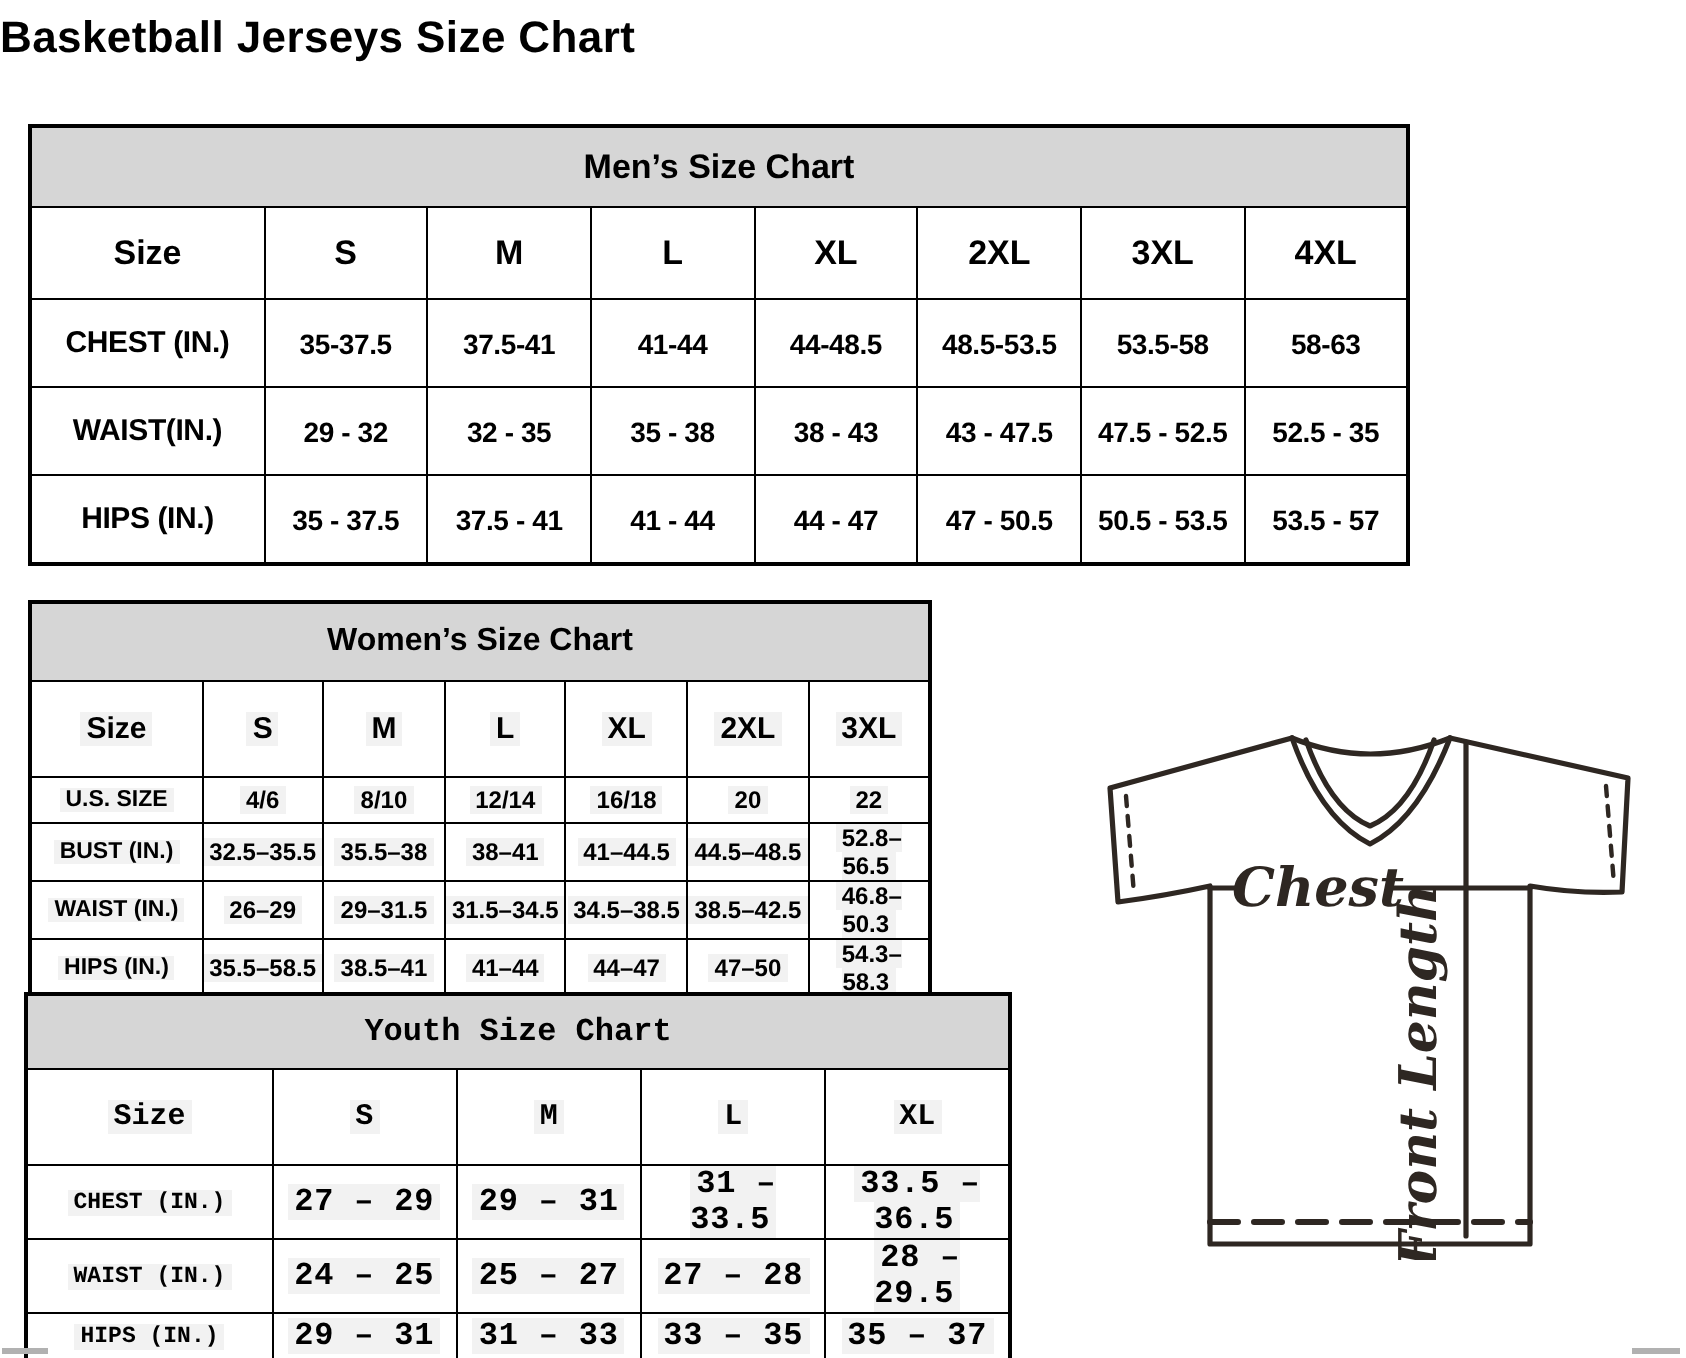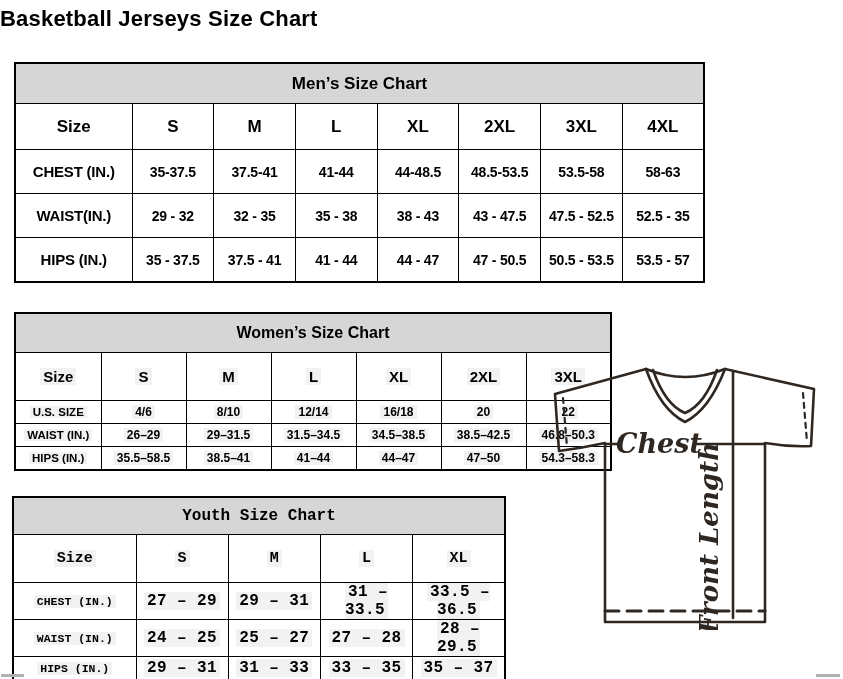--- a/index.html
+++ b/index.html
@@ -20,21 +20,21 @@
     padding:0;font-weight:bold;
   }
   tr.band th{background:#d6d6d6;}
   
   table.mens{left:14px;top:62px;width:691px;}
   .mens tr.band th{height:39px;font-size:17px;}
   .mens tr.sizes th{height:45px;font-size:17px;}
   .mens tr.data th,.mens tr.data td{height:43px;font-size:14px;letter-spacing:-0.2px;}
   .mens tr.data th{font-size:15px;}
   
-  table.women{left:14px;top:300px;width:598px;margin-top:12px;}
+  table.women{left:14px;top:300px;width:452px;}
   .women tr.band th{height:38px;font-size:16px;}
   .women tr.sizes th{height:47px;font-size:15px;}
   .women tr.data th,.women tr.data td{height:22px;font-size:12px;}
   .women tr.data th{font-size:11.5px;}
   
   table.youth{left:12px;top:496px;width:494px;font-family:Liberation Mono, monospace;}
   .youth tr.band th{height:36px;font-size:16px;}
   .youth tr.sizes th{height:47px;font-size:15px;}
   .youth tr.data th,.youth tr.data td{height:22px;font-size:16px;letter-spacing:0.4px;}
   .youth tr.data th{font-size:11.5px;letter-spacing:0;}
@@ -138,20 +138,29 @@
     <th><span class="hl">3XL</span></th>
   </tr>
   <tr class="data">
     <th><span class="hl">U.S. SIZE</span></th>
     <td><span class="hl">4/6</span></td>
     <td><span class="hl">8/10</span></td>
     <td><span class="hl">12/14</span></td>
     <td><span class="hl">16/18</span></td>
     <td><span class="hl">20</span></td>
     <td><span class="hl">22</span></td>
+  </tr>
+  <tr class="data">
+    <th><span class="hl">BUST (IN.)</span></th>
+    <td><span class="hl">32.5–35.5</span></td>
+    <td><span class="hl">35.5–38</span></td>
+    <td><span class="hl">38–41</span></td>
+    <td><span class="hl">41–44.5</span></td>
+    <td><span class="hl">44.5–48.5</span></td>
+    <td><span class="hl">52.8–56.5</span></td>
   </tr>
   <tr class="data">
     <th><span class="hl">WAIST (IN.)</span></th>
     <td><span class="hl">26–29</span></td>
     <td><span class="hl">29–31.5</span></td>
     <td><span class="hl">31.5–34.5</span></td>
     <td><span class="hl">34.5–38.5</span></td>
     <td><span class="hl">38.5–42.5</span></td>
     <td><span class="hl">46.8–50.3</span></td>
   </tr>

